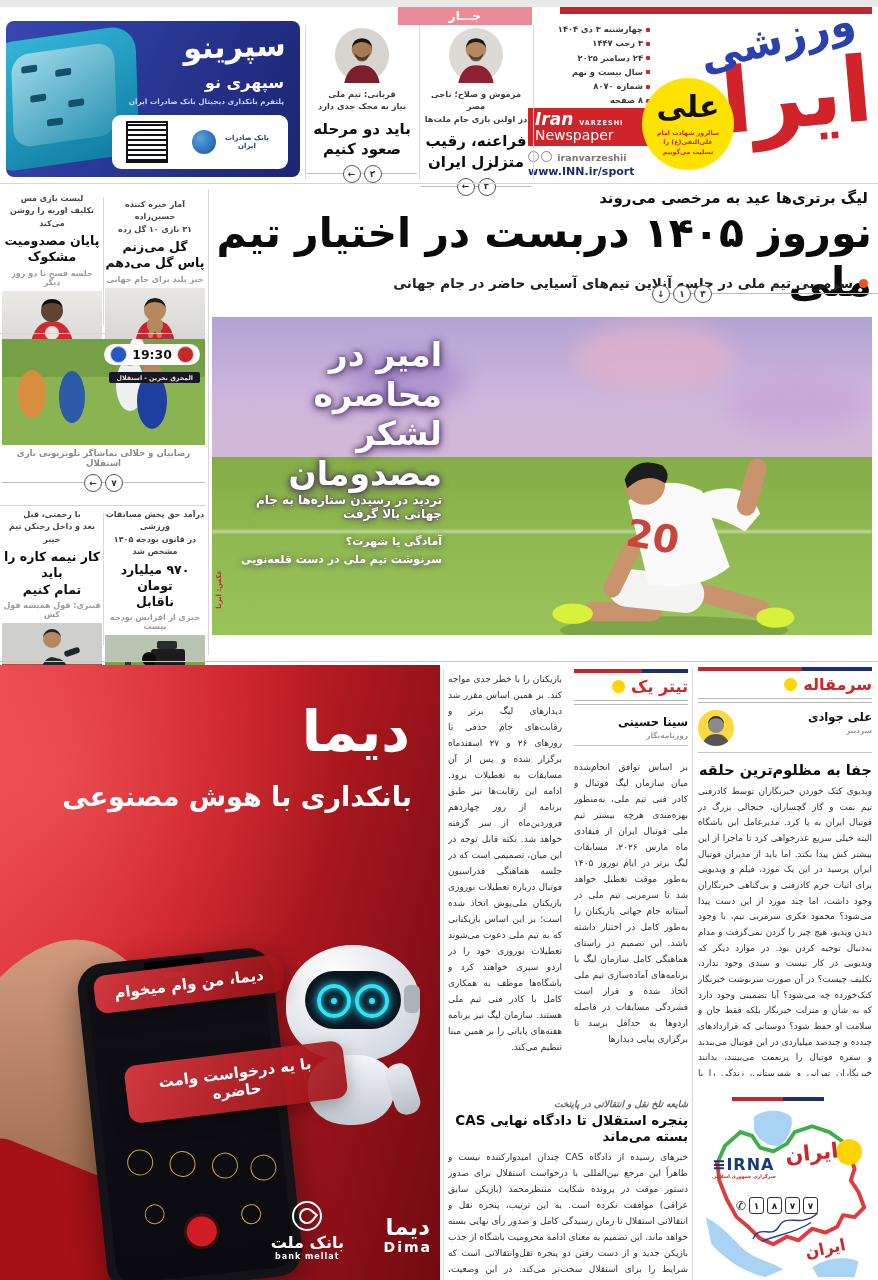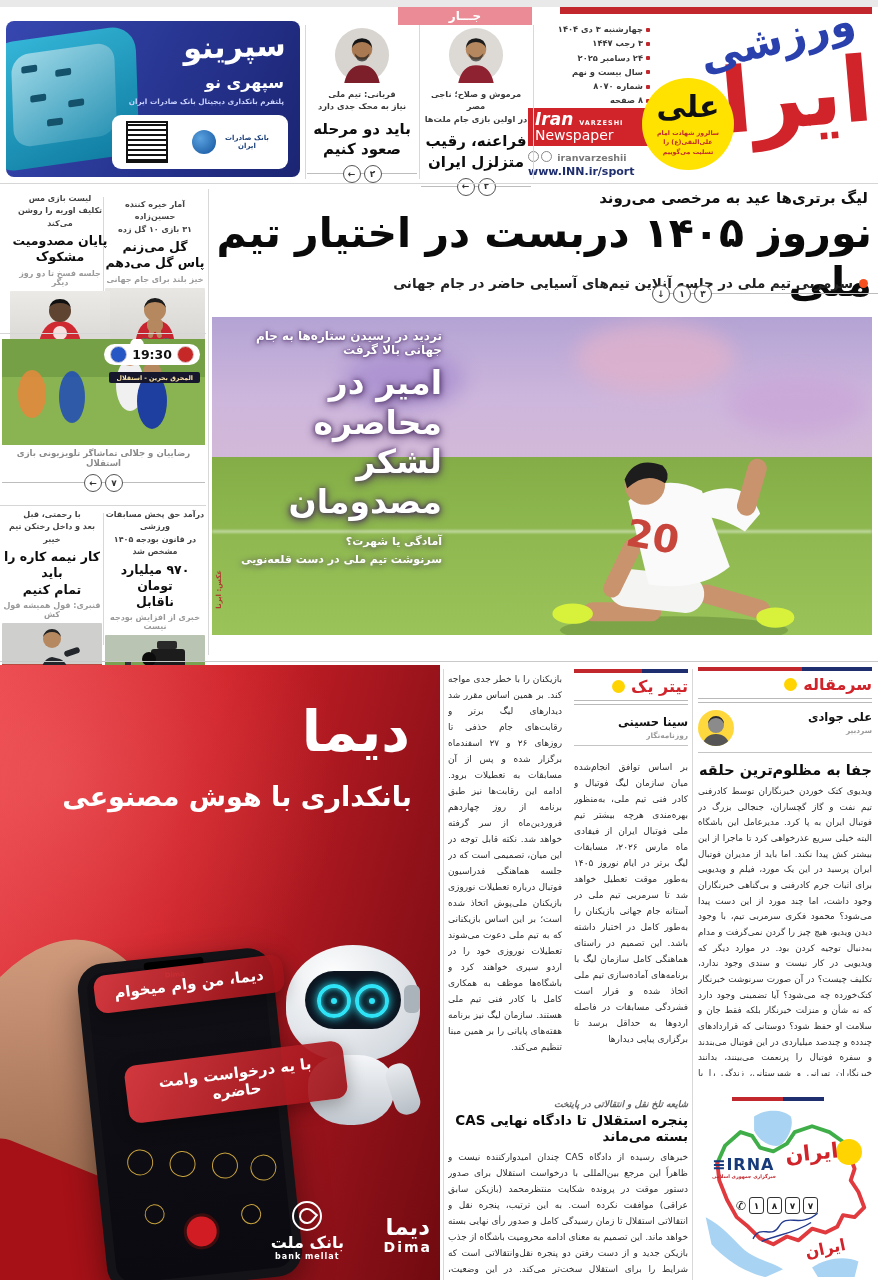--- a/index.html
+++ b/index.html
@@ -56,21 +56,21 @@
   #rule-top{top:176px;left:0;width:878px;height:1px;}
   #lead{top:182px;left:212px;width:660px;height:118px;}
   #lead-kick{right:4px;top:0;font-size:15px;font-weight:bold;color:#111;}
   #lead-head{right:0;top:20px;width:100%;text-align:right;font-size:41px;font-weight:800;color:#0a0a0a;letter-spacing:-1px;line-height:1.2;}
   #lead-subrow{right:4px;top:86px;display:flex;align-items:center;gap:6px;font-size:13.5px;font-weight:bold;color:#222;}
   #lead-bullet{width:9px;height:9px;border-radius:50%;background:#f4511e;}
   #lead-pg{left:0;top:96px;width:220px;}
   
   #sb-rule{left:208px;top:182px;height:466px;}
   .s-card{width:100px;text-align:center;}
-  #s1a{left:105px;top:192px;} #s1b{left:10px;top:186px;}
+  #s1a{left:105px;top:192px;} #s1b{left:2px;top:186px;}
   #s2a{left:105px;top:502px;} #s2b{left:2px;top:502px;}
   .s-kick{font-size:8px;font-weight:bold;color:#444;line-height:1.55;}
   .s-head{font-size:12.5px;font-weight:800;color:#0d0d0d;margin-top:3px;line-height:1.3;}
   .s-sub{font-size:8px;font-weight:bold;color:#9a9a9a;margin-top:3px;}
   .s-photo{position:relative;margin-top:4px;height:58px;overflow:hidden;border-radius:1px;}
   .s-pg{margin-top:-8px;position:relative;}
   #s1-div{left:103px;top:190px;height:128px;} #s2-div{left:103px;top:506px;height:132px;}
   #s1-rule{left:0;top:326px;width:206px;height:1px;} #s2-rule{left:0;top:498px;width:206px;height:1px;}
   
   #match{left:2px;top:332px;width:203px;text-align:center;}
@@ -422,25 +422,25 @@
   </div>
 
   <div id="mainphoto" class="abs">
     <div id="mp-stands" class="abs"></div>
     <div class="blob" style="left:55%;top:2%;width:160px;height:70px;background:#e0b2cc;"></div>
     <div class="blob" style="left:20%;top:10%;width:120px;height:60px;background:#a98fd0;"></div>
     <div class="blob" style="left:78%;top:18%;width:140px;height:60px;background:#caa6d8;"></div>
     <div id="mp-pitch" class="abs"></div>
     <div id="mp-line" class="abs"></div>
     <div id="mp-ov" class="abs">
-      <div id="ov-kick">تردید در رسیدن ستاره‌ها به جام جهانی بالا گرفت</div>
       <div id="ov-big">
         <div>امیر در محاصره</div>
         <div>لشکر مصدومان</div>
       </div>
+      <div id="ov-kick">تردید در رسیدن ستاره‌ها به جام جهانی بالا گرفت</div>
       <div id="ov-sub">
         <div>آمادگی یا شهرت؟</div>
         <div>سرنوشت تیم ملی در دست قلعه‌نویی</div>
       </div>
     </div>
     <div id="mp-player" class="abs">
       <svg viewBox="0 0 260 180" width="330" height="228">
         <ellipse cx="130" cy="162" rx="90" ry="11" fill="rgba(30,60,15,.22)"></ellipse>
         <rect x="58" y="140" width="62" height="15" rx="8" fill="#c9936d"></rect>
         <ellipse cx="50" cy="149" rx="16" ry="8" fill="#d8f23c"></ellipse>

